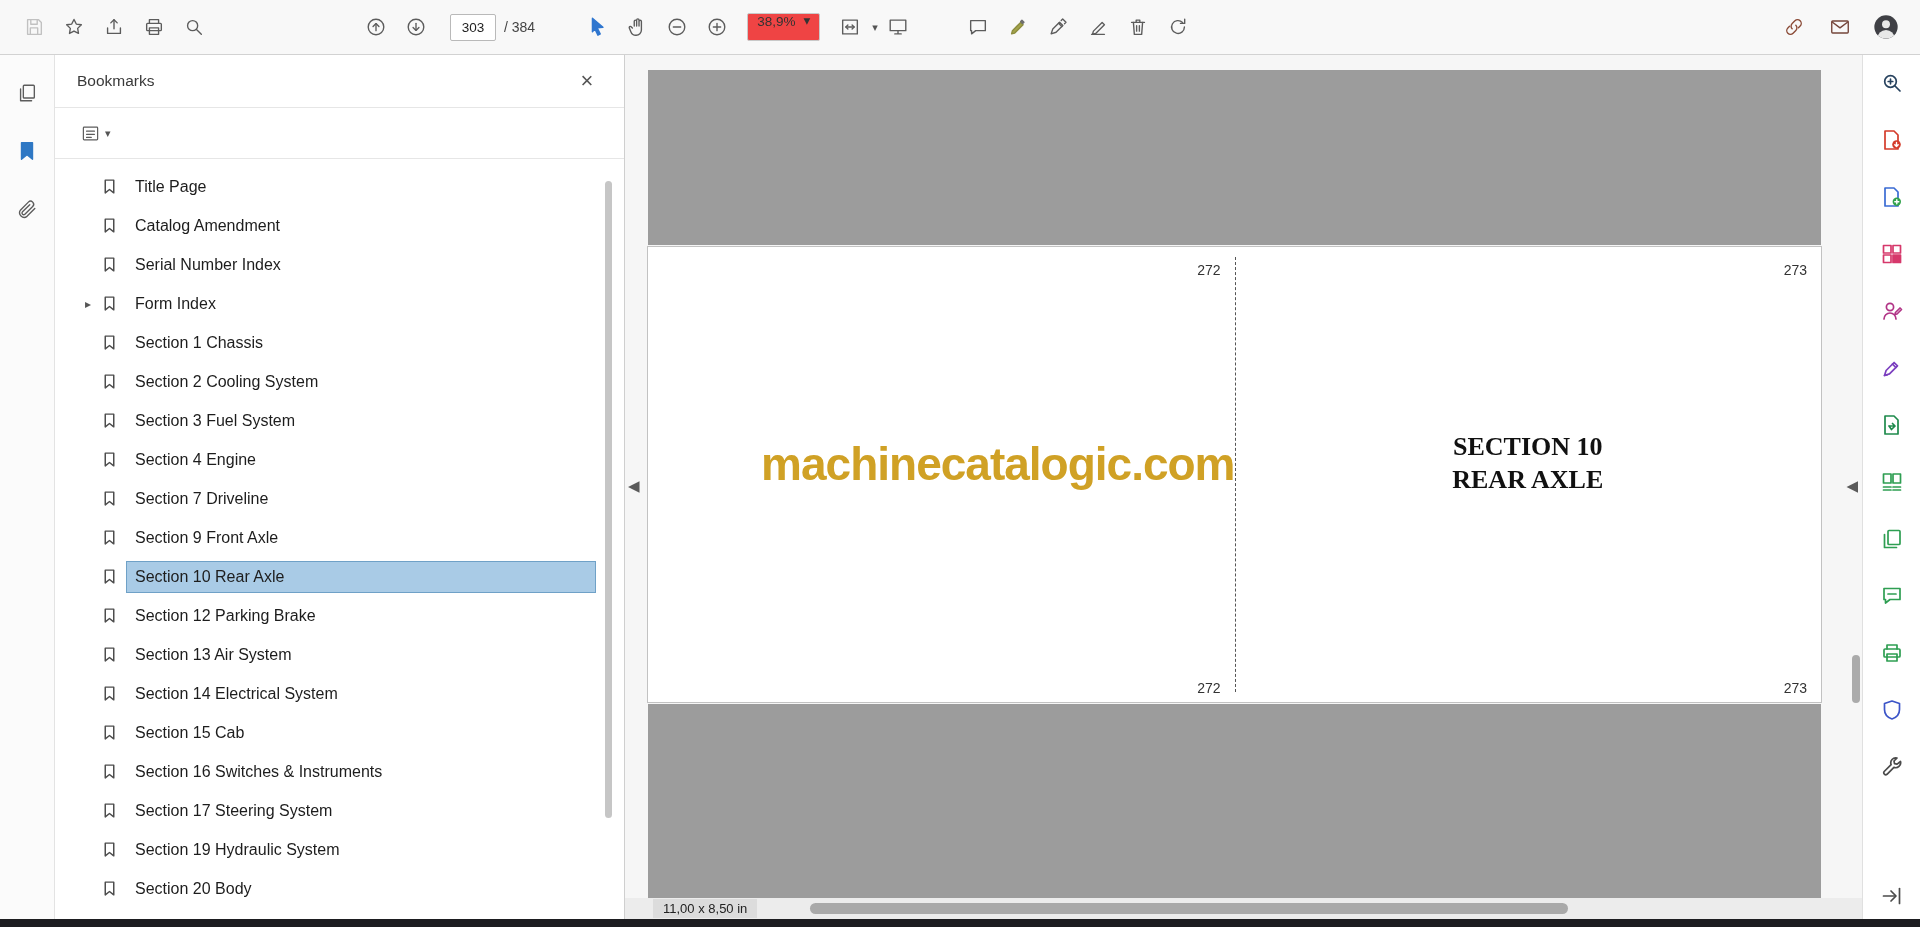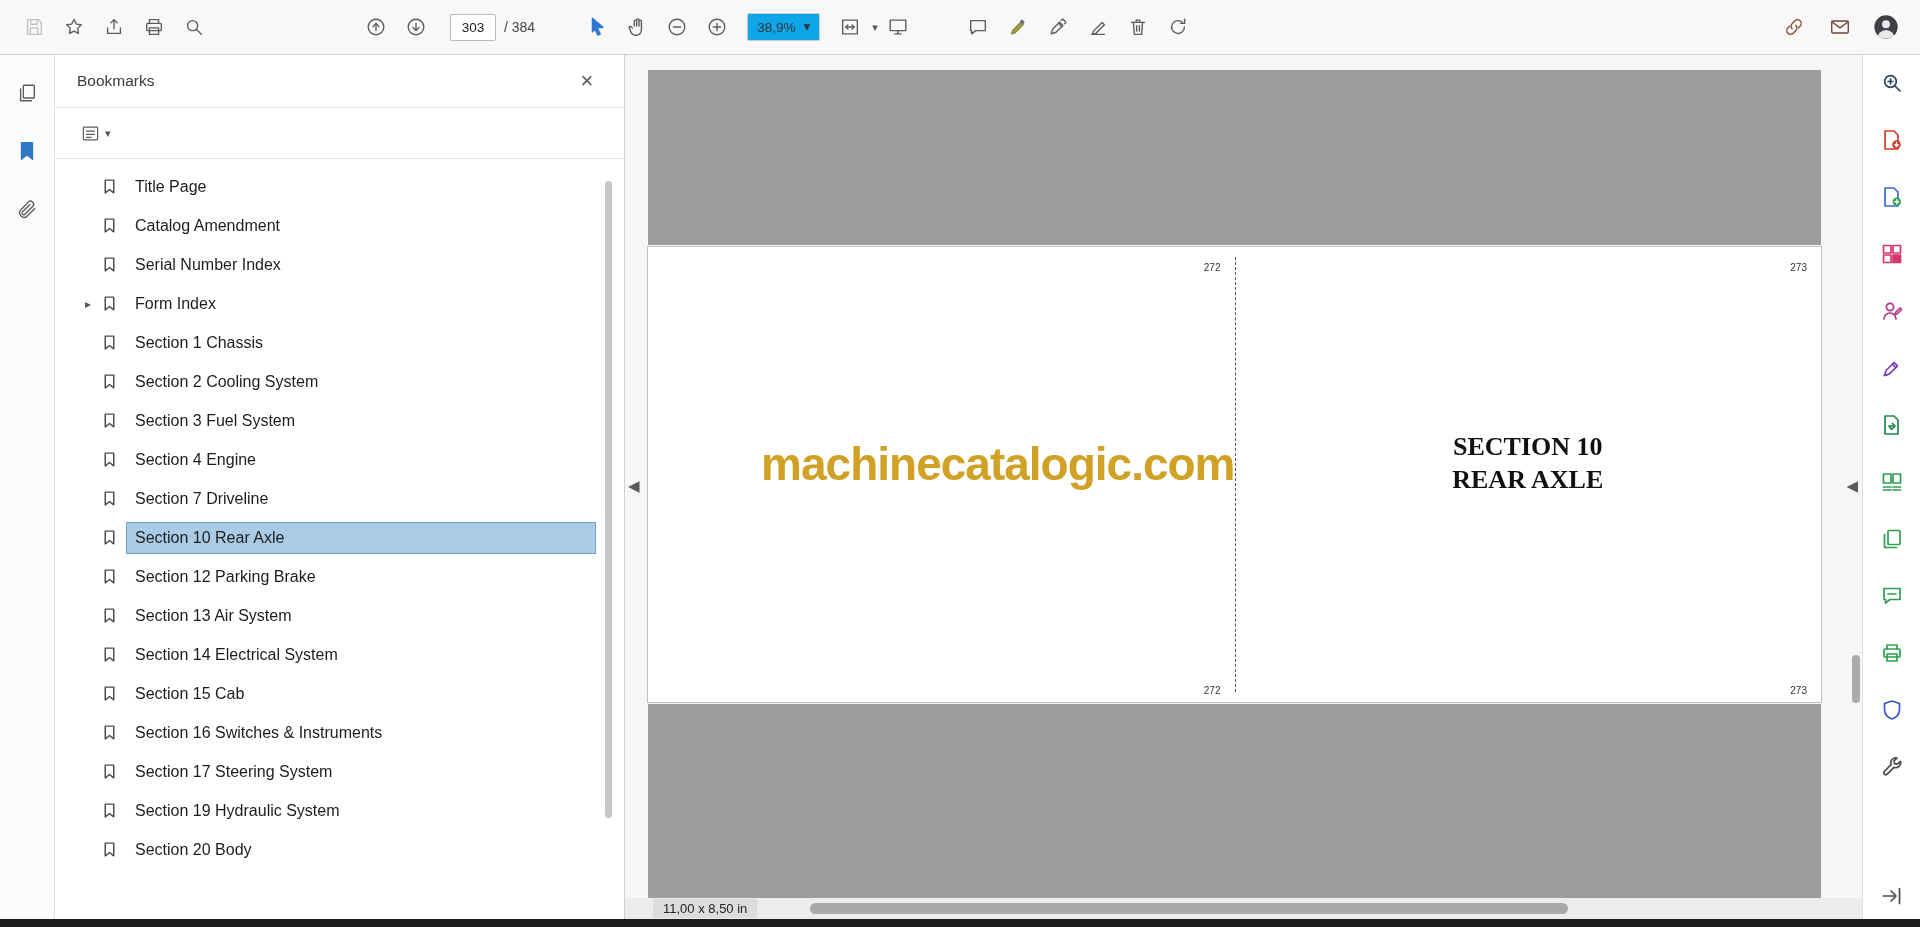--- a/index.html
+++ b/index.html
@@ -16,22 +16,22 @@
     stroke-linecap:round;stroke-linejoin:round}
   svg.ic.disabled{stroke:#c1c1c1}
   .g-nav{margin-left:142px;display:flex;align-items:center}
   .g-view{margin-left:38px;display:flex;align-items:center}
   .g-annot{margin-left:40px;display:flex;align-items:center}
   .g-right{margin-left:auto;display:flex;align-items:center;gap:6px}
   .page-input{width:46px;height:27px;border:1px solid #b9b9b9;border-radius:2px;background:#fff;
     text-align:center;font-size:13.5px;font-family:"Liberation Sans",sans-serif;color:#222;
     margin:0 8px 0 14px}
   .page-total{font-size:14px;color:#444;margin-right:4px}
-  .zoom-box{display:flex;align-items:center;gap:8px;height:28px;padding:0 9px;margin:4px 10px;
-    border:1px solid #c9c9c9;border-radius:2px;background:#0ea5e9;cursor:pointer}
+  .zoom-box{display:flex;align-items:flex-start;gap:8px;height:28px;padding:0 9px;margin:4px 10px;
+    border:1px solid #c9c9c9;border-radius:2px;background:#ef4444;cursor:pointer}
   .zoom-box span{font-size:13.5px;color:#333}
   .caret{font-size:11px;color:#555;line-height:1}
   .combo{display:flex;align-items:center;gap:2px}
 
   
   .main{flex:1;display:flex;min-height:0}
 
   .left-rail{width:55px;flex:0 0 auto;background:#fbfbfb;border-right:1px solid #e3e3e3;
     display:flex;flex-direction:column;align-items:center;padding-top:16px;gap:14px}
   .rail-btn{width:44px;height:44px;border:none;background:transparent;border-radius:4px;
@@ -65,21 +65,21 @@
   .page-ghost{position:absolute;left:23px;width:1173px;background:#9c9c9c}
   .ghost-top{top:15px;height:175px}
   .ghost-bottom{top:649px;height:196px}
   .spread{position:absolute;left:23px;width:1173px;top:192px;height:455px;background:#fff;
     box-shadow:0 0 0 1px #c2c2c2}
   .center-divider{position:absolute;left:50%;top:10px;bottom:10px;border-left:1.6px dashed #555}
   .watermark{position:absolute;left:0;right:50%;top:190px;text-align:right;
     font-size:46px;font-weight:bold;color:#d0a125;letter-spacing:-1px}
   .sec-title{position:absolute;left:50%;right:0;top:183px;text-align:center;
     font-family:Liberation Serif, serif;font-weight:bold;font-size:26px;line-height:33px;color:#111}
-  .pnum{position:absolute;font-size:10px;color:#333}
+  .pnum{position:absolute;font-size:14px;color:#333}
   .pn-272-top{right:calc(50% + 14px);top:15px}
   .pn-272-bottom{right:calc(50% + 14px);bottom:6px}
   .pn-273-top{right:14px;top:15px}
   .pn-273-bottom{right:14px;bottom:6px}
   .handle{position:absolute;font-size:15px;color:#5a5a5a;cursor:pointer;line-height:1}
   .handle-left{left:3px;top:423px}
   .handle-right{right:4px;top:423px}
   .doc-bottom-bar{position:absolute;left:0;right:0;bottom:0;height:21px;background:#ececec;
     display:flex;align-items:center}
   .size-chip{margin-left:28px;background:#dcdcdc;padding:2px 10px;font-size:13px;color:#222;
@@ -372,20 +372,27 @@
           <svg class="bmk" viewBox="0 0 16 16">
               <path d="M4 2h8v12l-4-3.2L4 14z"></path>
             </svg>
           <span class="bm-label">Section 7 Driveline</span>
         </div>
         <div class="bm-row">
           <span class="chev"></span>
           <svg class="bmk" viewBox="0 0 16 16">
               <path d="M4 2h8v12l-4-3.2L4 14z"></path>
             </svg>
+          <span class="bm-label">Section 9 Front Axle</span>
+        </div>
+        <div class="bm-row">
+          <span class="chev"></span>
+          <svg class="bmk" viewBox="0 0 16 16">
+              <path d="M4 2h8v12l-4-3.2L4 14z"></path>
+            </svg>
           <span class="bm-label sel">Section 10 Rear Axle</span>
         </div>
         <div class="bm-row">
           <span class="chev"></span>
           <svg class="bmk" viewBox="0 0 16 16">
               <path d="M4 2h8v12l-4-3.2L4 14z"></path>
             </svg>
           <span class="bm-label">Section 12 Parking Brake</span>
         </div>
         <div class="bm-row">

